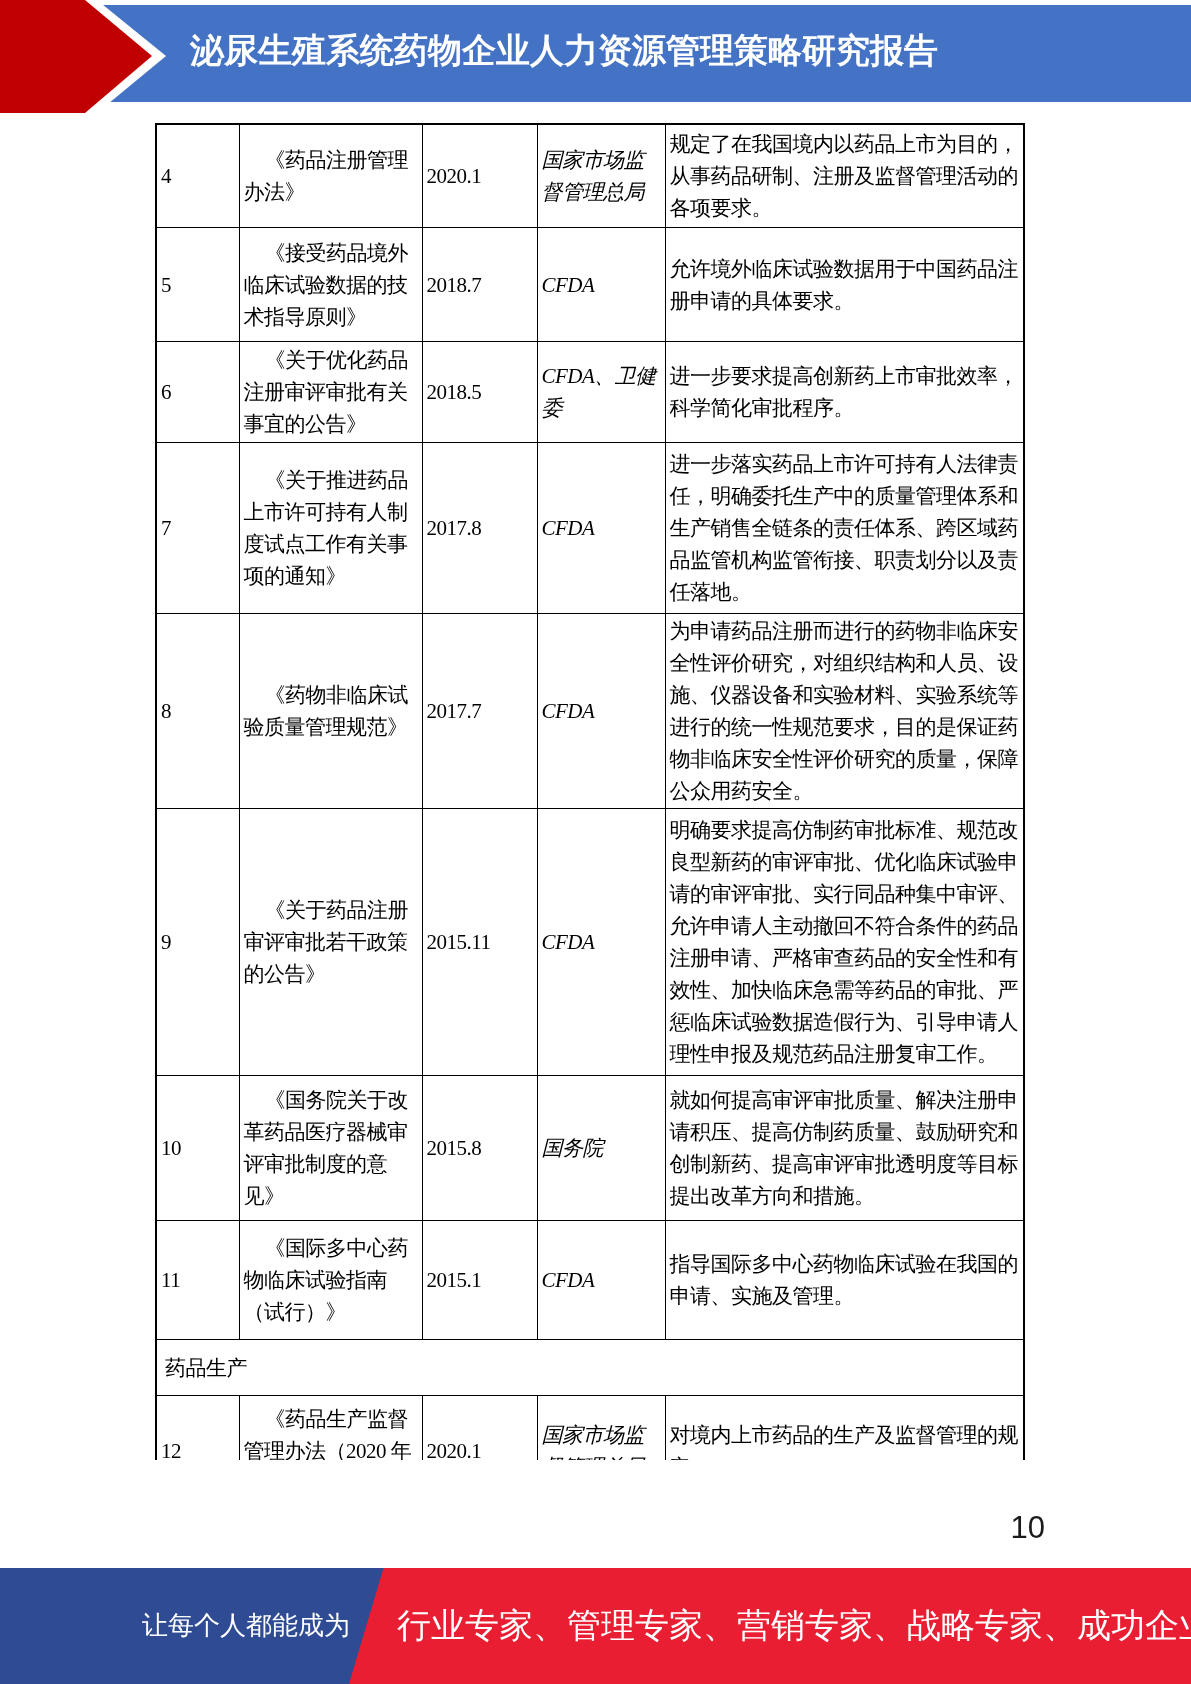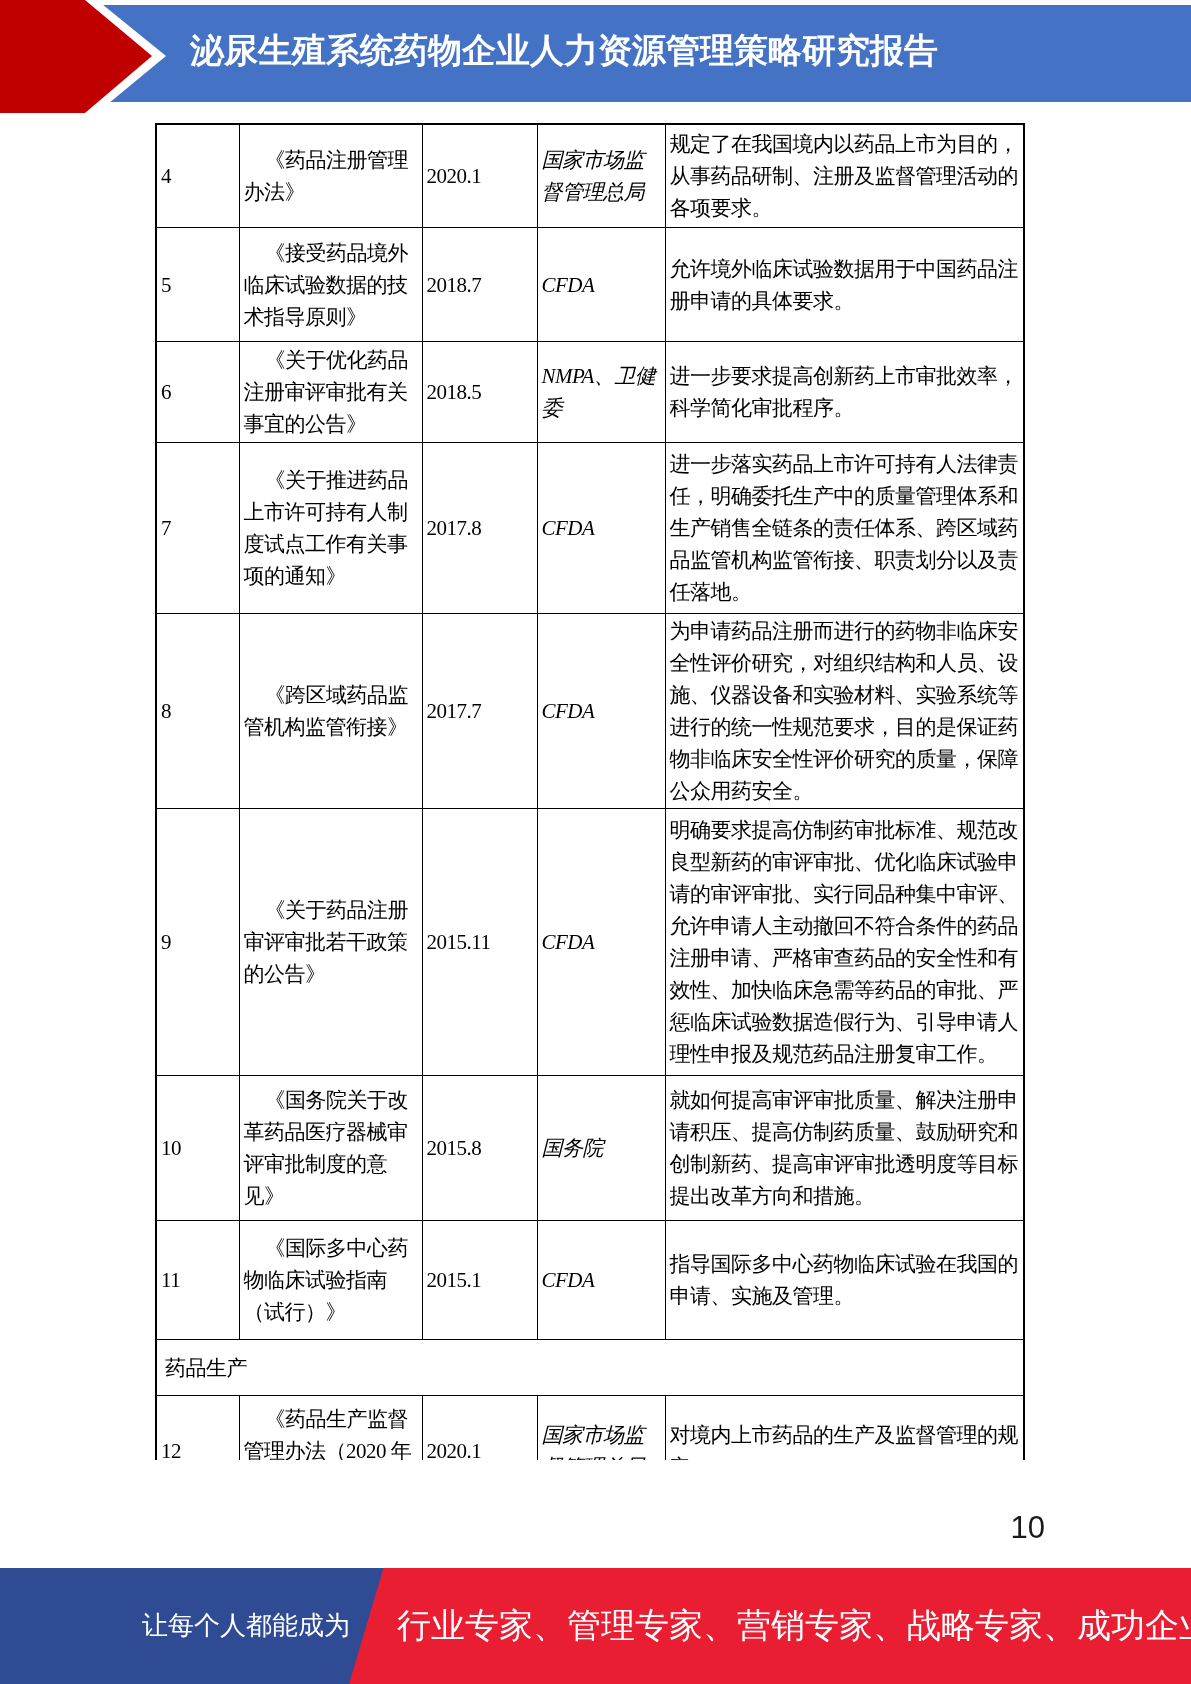--- a/index.html
+++ b/index.html
@@ -107,33 +107,33 @@
           <td class="c-no">5</td>
           <td class="c-name">《接受药品境外临床试验数据的技术指导原则》</td>
           <td class="c-date">2018.7</td>
           <td class="c-agency">CFDA</td>
           <td class="c-desc">允许境外临床试验数据用于中国药品注册申请的具体要求。</td>
         </tr>
         <tr class="r2">
           <td class="c-no">6</td>
           <td class="c-name">《关于优化药品注册审评审批有关事宜的公告》</td>
           <td class="c-date">2018.5</td>
-          <td class="c-agency">NMPA、卫健委</td>
+          <td class="c-agency">CFDA、卫健委</td>
           <td class="c-desc">进一步要求提高创新药上市审批效率，科学简化审批程序。</td>
         </tr>
         <tr class="r3">
           <td class="c-no">7</td>
           <td class="c-name">《关于推进药品上市许可持有人制度试点工作有关事项的通知》</td>
           <td class="c-date">2017.8</td>
           <td class="c-agency">CFDA</td>
           <td class="c-desc">进一步落实药品上市许可持有人法律责任，明确委托生产中的质量管理体系和生产销售全链条的责任体系、跨区域药品监管机构监管衔接、职责划分以及责任落地。</td>
         </tr>
         <tr class="r4">
           <td class="c-no">8</td>
-          <td class="c-name">《跨区域药品监管机构监管衔接》</td>
+          <td class="c-name">《药物非临床试验质量管理规范》</td>
           <td class="c-date">2017.7</td>
           <td class="c-agency">CFDA</td>
           <td class="c-desc">为申请药品注册而进行的药物非临床安全性评价研究，对组织结构和人员、设施、仪器设备和实验材料、实验系统等进行的统一性规范要求，目的是保证药物非临床安全性评价研究的质量，保障公众用药安全。</td>
         </tr>
         <tr class="r5">
           <td class="c-no">9</td>
           <td class="c-name">《关于药品注册审评审批若干政策的公告》</td>
           <td class="c-date">2015.11</td>
           <td class="c-agency">CFDA</td>
           <td class="c-desc">明确要求提高仿制药审批标准、规范改良型新药的审评审批、优化临床试验申请的审评审批、实行同品种集中审评、允许申请人主动撤回不符合条件的药品注册申请、严格审查药品的安全性和有效性、加快临床急需等药品的审批、严惩临床试验数据造假行为、引导申请人理性申报及规范药品注册复审工作。</td>

